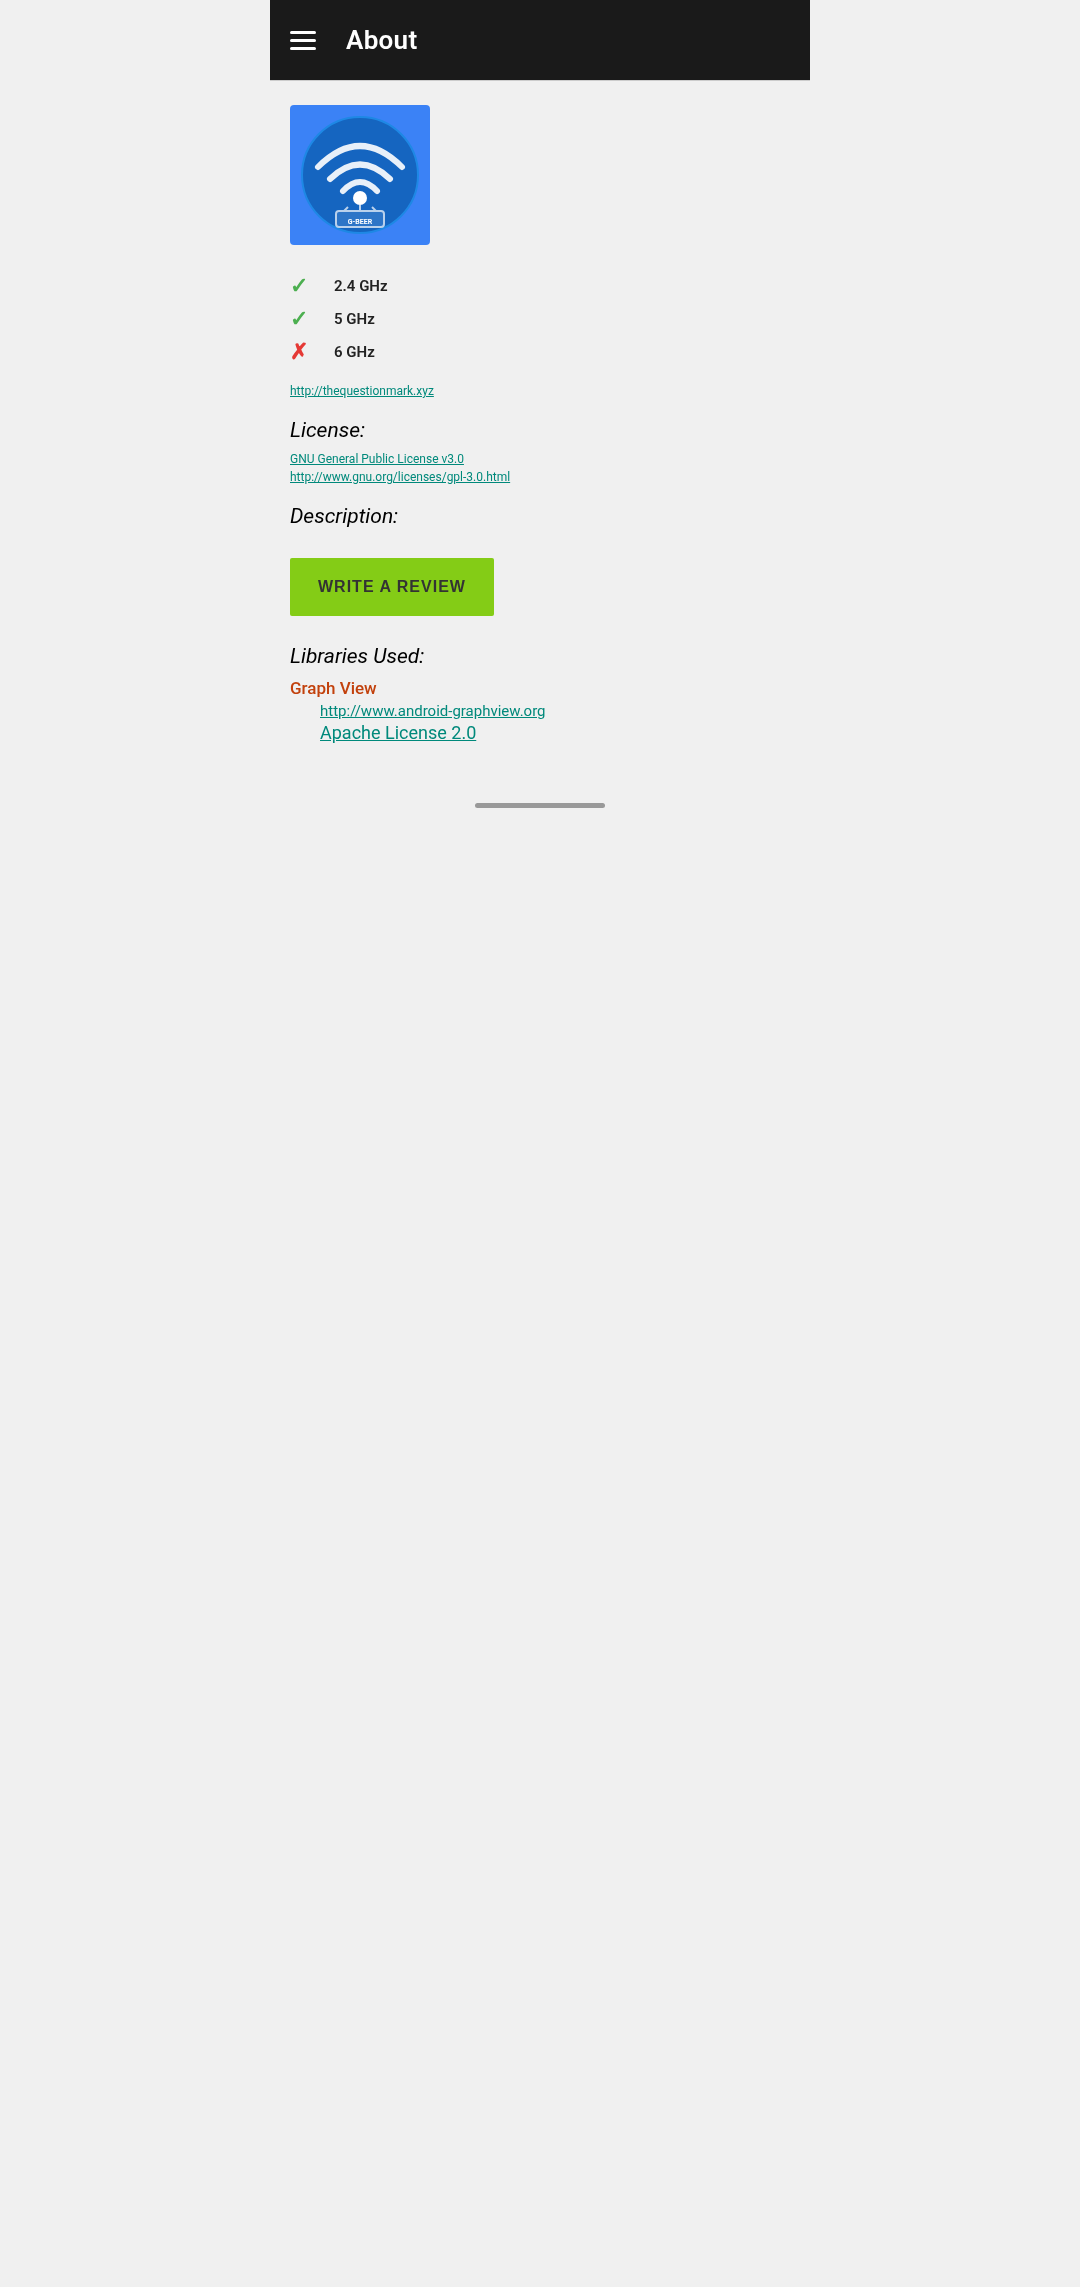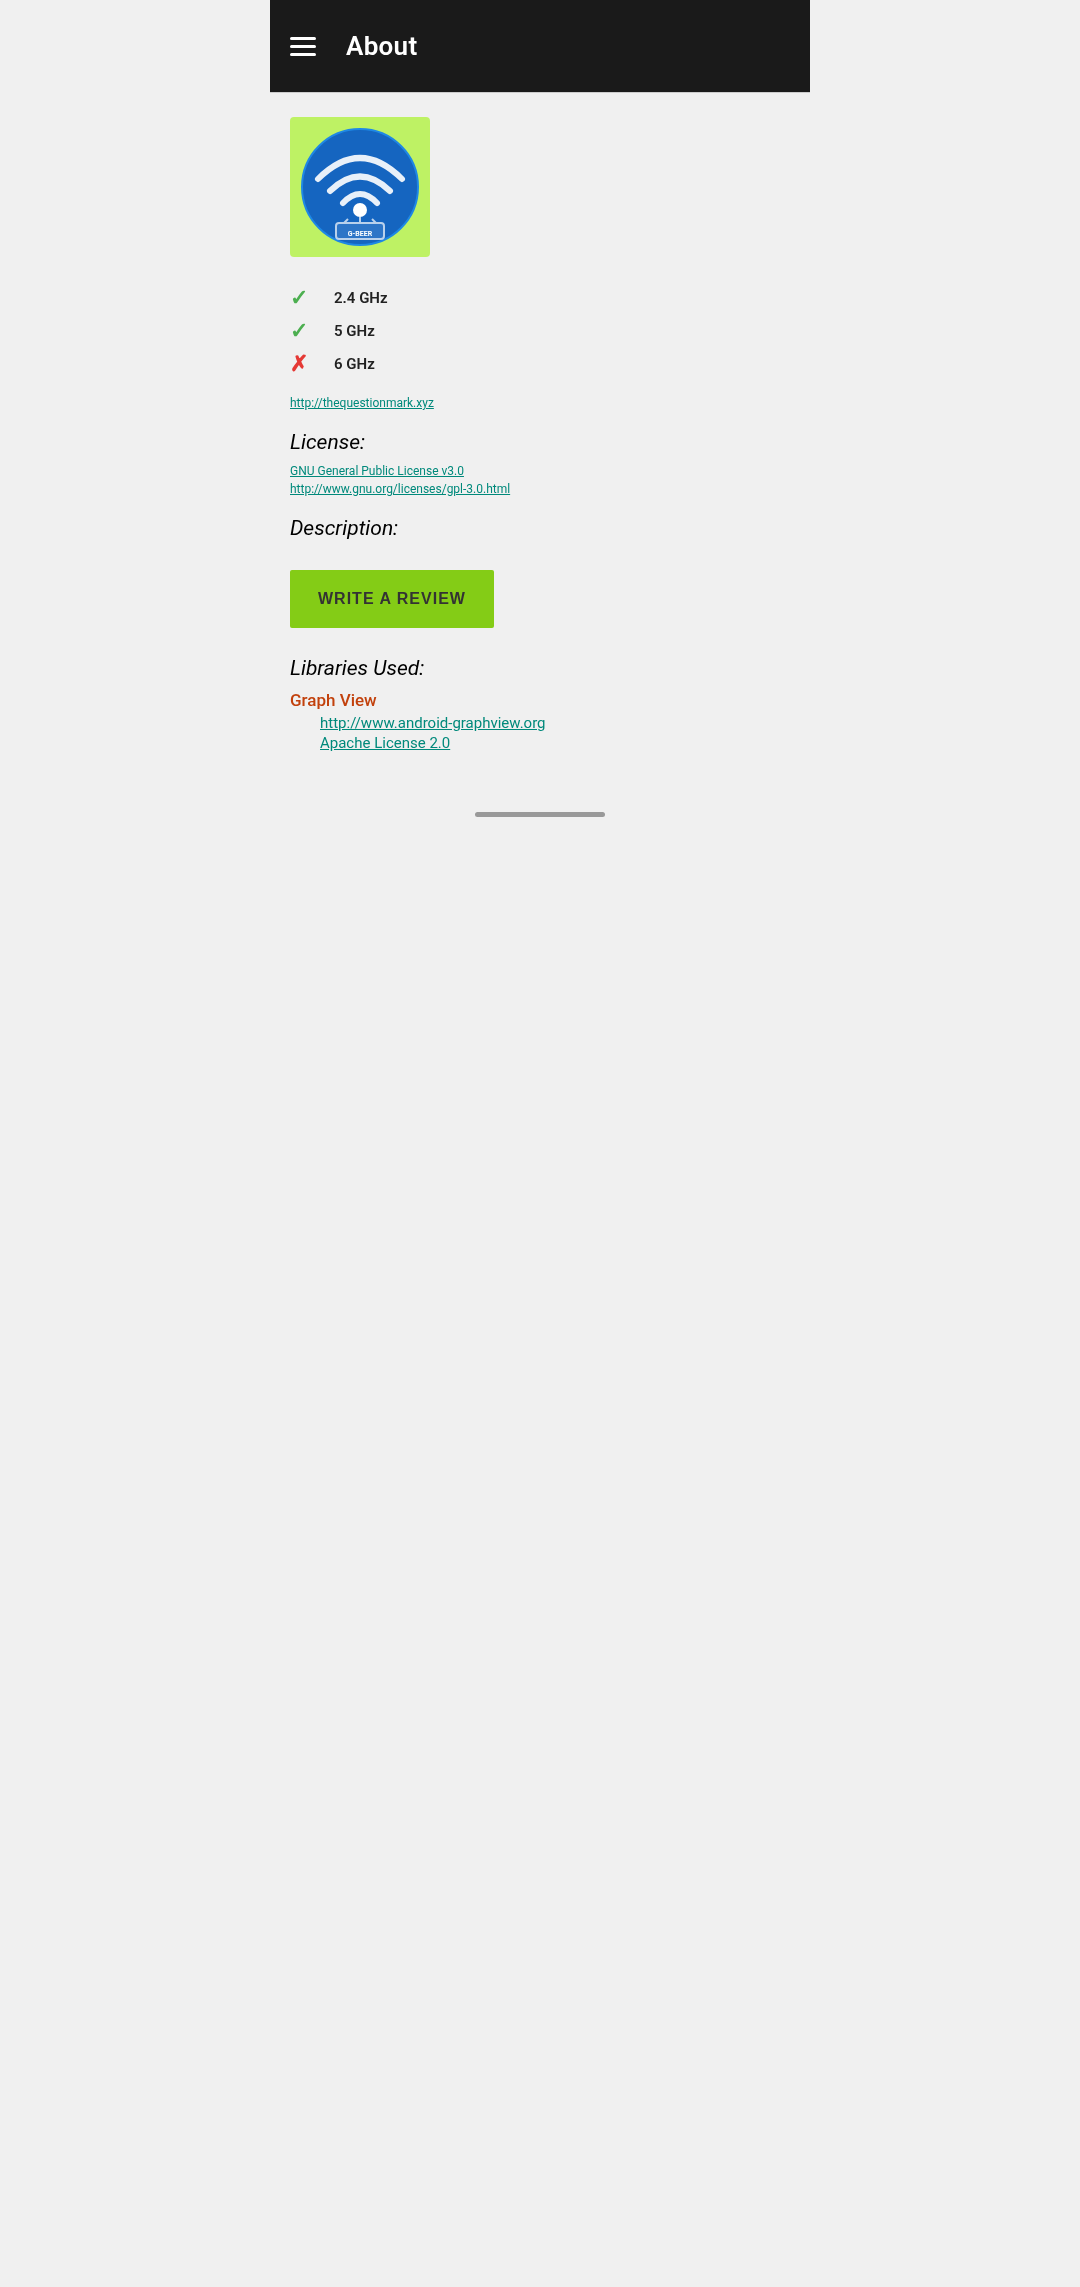--- a/index.html
+++ b/index.html
@@ -17,21 +17,21 @@
       margin: 0 auto;
       min-height: 100vh;
     }
 
     
     .header {
       background-color: #1a1a1a;
       display: flex;
       align-items: center;
       padding: 18px 20px;
-      height: 92px;
+      height: 80px;
     }
 
     .hamburger-icon {
       display: flex;
       flex-direction: column;
       gap: 5px;
       cursor: pointer;
       margin-right: 30px;
     }
 
@@ -61,21 +61,21 @@
       display: flex;
       flex-direction: row;
       gap: 20px;
       margin-bottom: 28px;
     }
 
     .app-icon-container {
       width: 140px;
       height: 140px;
       flex-shrink: 0;
-      background-color: #bef264;
+      background-color: #3b82f6;
       border-radius: 4px;
       display: flex;
       align-items: center;
       justify-content: center;
       padding: 8px;
     }
 
     .app-icon-svg {
       width: 120px;
       height: 120px;
@@ -220,21 +220,21 @@
       font-size: 15px;
       cursor: pointer;
       display: block;
       margin-left: 30px;
       margin-bottom: 2px;
     }
 
     .library-license {
       color: #00897b;
       text-decoration: underline;
-      font-size: 15px;
+      font-size: 18px;
       cursor: pointer;
       display: block;
       margin-left: 30px;
     }
 
     
     .bottom-bar {
       display: flex;
       justify-content: center;
       padding: 16px 0;

